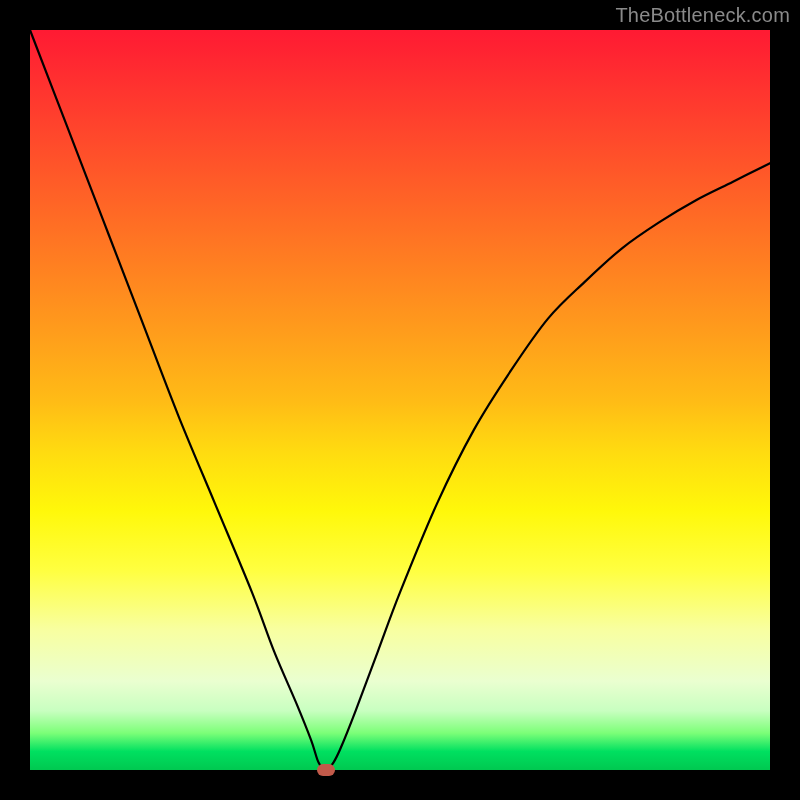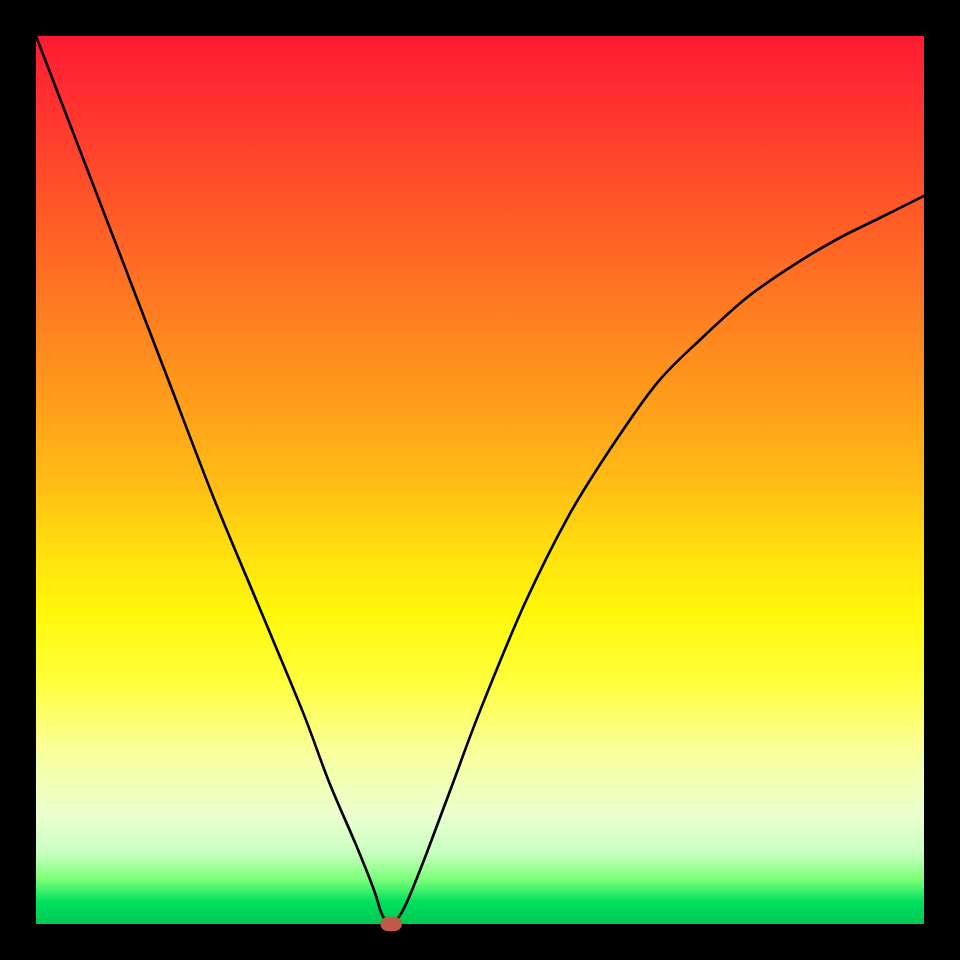--- a/index.html
+++ b/index.html
@@ -66,20 +66,21 @@
     font-size: 20px;
     font-weight: 500;
     letter-spacing: 0.2px;
     user-select: none;
   }
 </style>
 </head>
 <body>
 
 <div class="frame">
+  <div class="watermark">TheBottleneck.com</div>
 
   <div class="plot-area">
     <svg class="curve-svg" viewBox="0 0 740 740" preserveAspectRatio="none">
       <path id="curve-path" fill="none" stroke="#000" stroke-width="2.2" stroke-linecap="round" d="M 0 0 C 6.166666666666667 16.033333333333342, 24.666666666666664 64.13333333333338, 37 96.20000000000005 C 49.333333333333336 128.2666666666667, 61.666666666666664 160.33333333333331, 74 192.39999999999998 C 86.33333333333333 224.46666666666664, 98.66666666666667 256.53333333333336, 111 288.6 C 123.33333333333333 320.6666666666667, 135.66666666666666 353.9666666666667, 148 384.8 C 160.33333333333334 415.6333333333333, 172.66666666666666 444, 185 473.6 C 197.33333333333334 503.20000000000005, 212.13333333333333 537.7333333333333, 222 562.4 C 231.86666666666667 587.0666666666666, 236.8 603.1, 244.20000000000002 621.6 C 251.60000000000002 640.1, 260.2333333333333 658.6, 266.4 673.4 C 272.56666666666666 688.1999999999999, 277.5 700.5333333333333, 281.2 710.4 C 284.9 720.2666666666667, 286.1333333333333 727.6666666666667, 288.6 732.6 C 291.0666666666667 737.5333333333333, 293.53333333333336 740, 296 740 C 298.46666666666664 740, 300.9333333333333 736.3000000000001, 303.4 732.6 C 305.8666666666667 728.9, 307.1 726.4333333333333, 310.8 717.8 C 314.5 709.1666666666666, 319.4333333333334 696.8333333333333, 325.6 680.8 C 331.76666666666665 664.7666666666667, 340.4 641.3333333333334, 347.79999999999995 621.6 C 355.19999999999993 601.8666666666667, 360.1333333333333 587.0666666666666, 370 562.4 C 379.8666666666667 537.7333333333333, 394.66666666666674 500.73333333333335, 407.00000000000006 473.6 C 419.33333333333337 446.4666666666667, 431.6666666666667 421.79999999999995, 444 399.59999999999997 C 456.3333333333333 377.4, 468.6666666666667 358.9, 481 340.4 C 493.3333333333333 321.9, 505.6666666666667 303.40000000000003, 518 288.6 C 530.3333333333334 273.8, 542.6666666666666 263.3166666666666, 555 251.59999999999997 C 567.3333333333334 239.8833333333333, 579.6666666666666 228.16666666666674, 592 218.30000000000007 C 604.3333333333334 208.4333333333334, 616.6666666666666 200.41666666666666, 629 192.39999999999998 C 641.3333333333334 184.3833333333333, 653.6666666666666 176.98333333333326, 666 170.19999999999993 C 678.3333333333334 163.4166666666666, 690.6666666666666 157.8666666666666, 703 151.69999999999993 C 715.3333333333334 145.53333333333327, 733.8333333333334 136.28333333333336, 740 133.20000000000005"></path>
     </svg>
     <div id="opt-marker" class="marker" style="left: 296px; top: 740px; background: rgb(194, 90, 74);"></div>
   </div>
 </div>
 
 </body></html>

